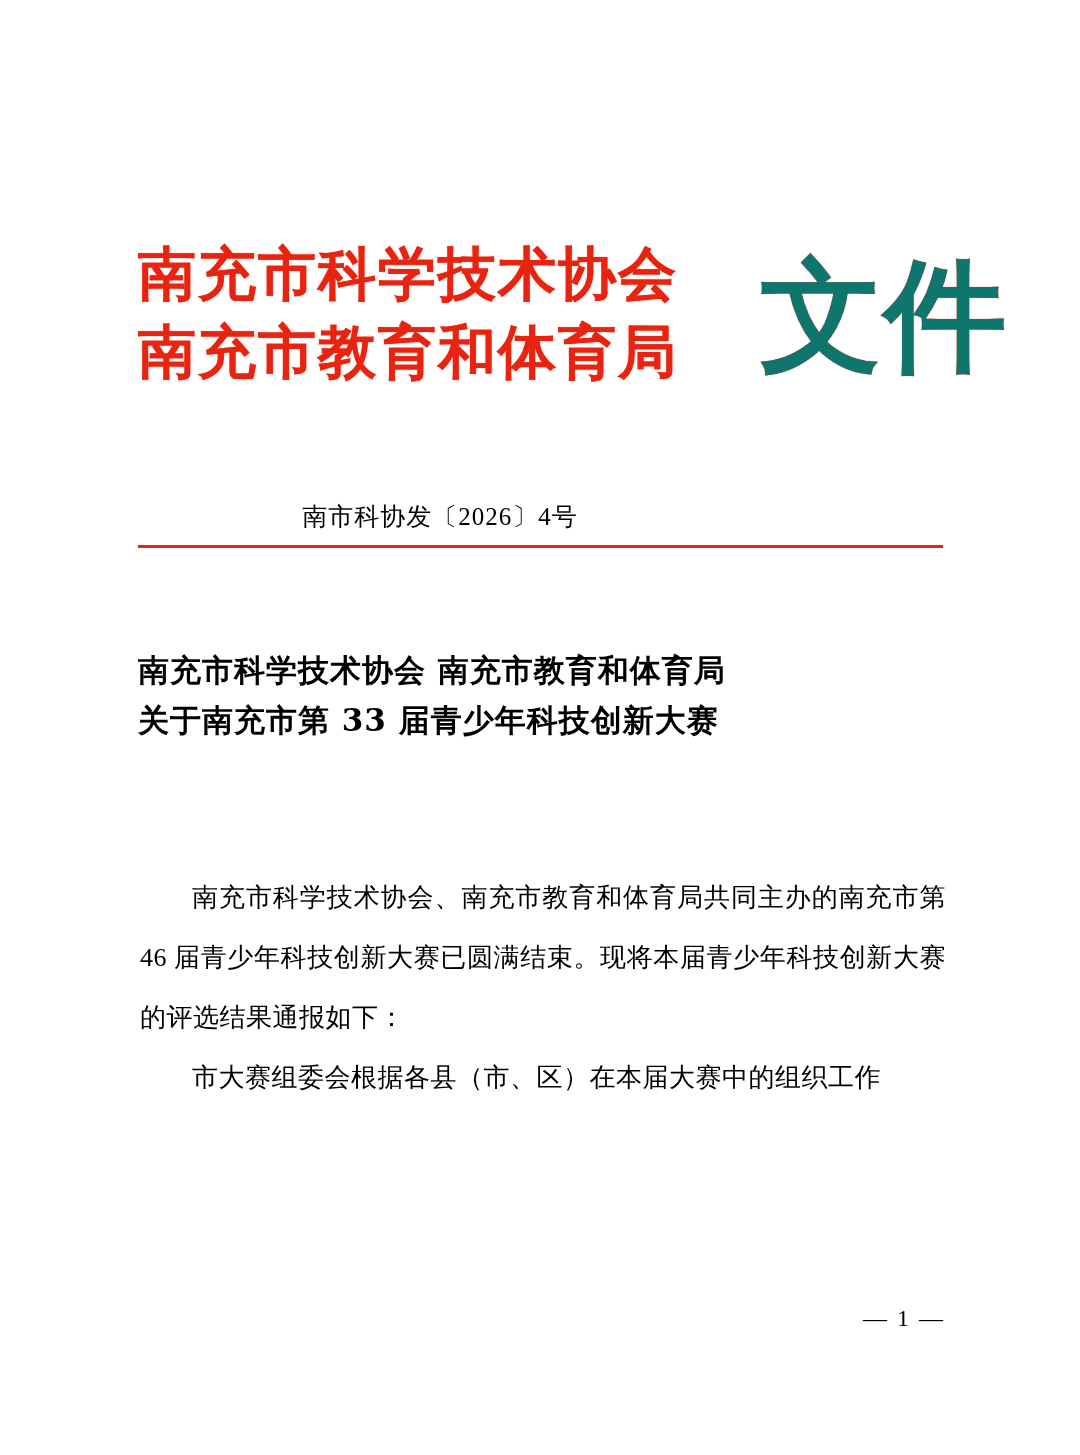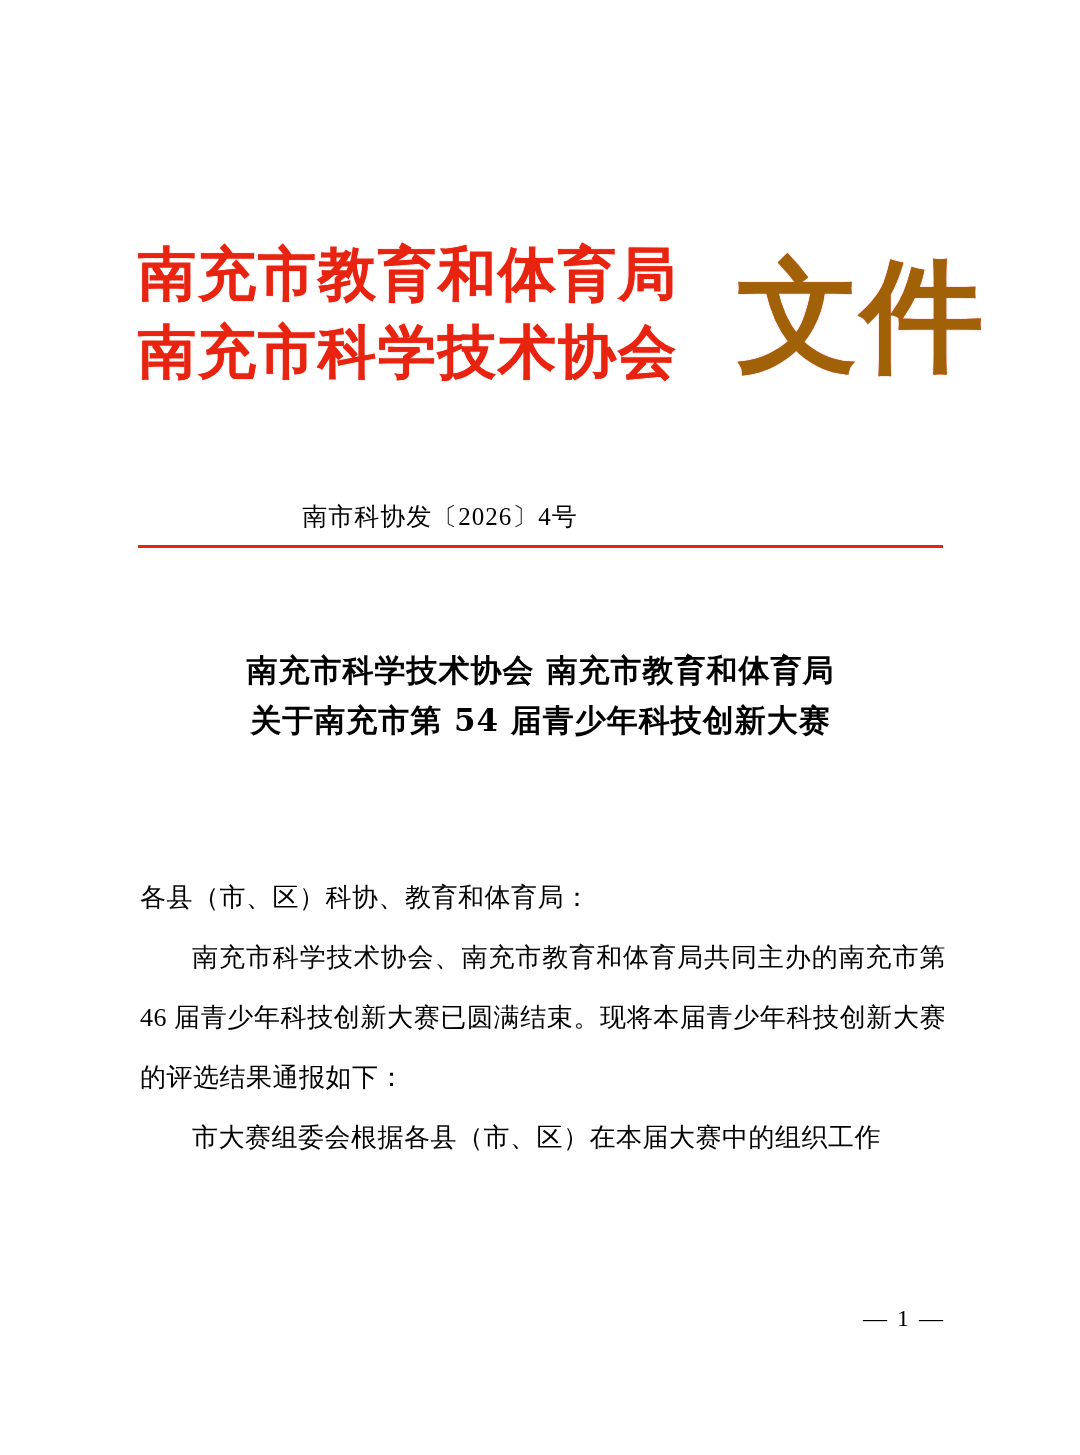--- a/index.html
+++ b/index.html
@@ -42,23 +42,23 @@
     font-family: "DejaVu Serif", "Liberation Serif", serif;
     font-weight: bold;
     font-size: 58px;
     line-height: 78px;
     letter-spacing: 2px;
     white-space: nowrap;
     text-shadow: 0 0 1px #e8230f;
   }
   .mast-wen {
     position: absolute;
-    left: 737px;
+    left: 760px;
     top: 36px;
-    color: #a16207;
+    color: #0f766e;
     font-family: "DejaVu Serif", "Liberation Serif", serif;
     font-weight: bold;
     font-size: 122px;
     line-height: 128px;
     letter-spacing: 2px;
     white-space: nowrap;
     text-shadow: 0 0 1px #e8230f;
   }
 
   
@@ -81,21 +81,20 @@
     height: 3px;
     background: #e8230f;
   }
 
   
   .title {
     position: absolute;
     left: 138px;
     top: 645px;
     width: 805px;
-    text-align: center;
     font-family: "DejaVu Serif", "Liberation Serif", serif;
     font-weight: bold;
     font-size: 31px;
     line-height: 50px;
     letter-spacing: 1px;
   }
   .title div { white-space: nowrap; }
 
   
   .body-text {
@@ -127,36 +126,35 @@
     font-family: "Liberation Serif", "DejaVu Serif", serif;
   }
 </style>
 </head>
 <body>
 
 <div class="page">
 
   <div class="masthead">
     <div class="masthead-lines">
+      <div class="mast-line">南充市科学技术协会</div>
       <div class="mast-line">南充市教育和体育局</div>
-      <div class="mast-line">南充市科学技术协会</div>
     </div>
     <div class="mast-wen">文件</div>
   </div>
 
   <div class="docnum">南市科协发〔2026〕4号</div>
 
   <div class="red-rule"></div>
 
   <div class="title">
     <div>南充市科学技术协会 南充市教育和体育局</div>
-    <div>关于南充市第 54 届青少年科技创新大赛</div>
+    <div>关于南充市第 33 届青少年科技创新大赛</div>
   </div>
 
   <div class="body-text">
-    <p>各县（市、区）科协、教育和体育局：</p>
     <p class="indent">南充市科学技术协会、南充市教育和体育局共同主办的南充市第 46 届青少年科技创新大赛已圆满结束。现将本届青少年科技创新大赛的评选结果通报如下：</p>
     <p class="indent">市大赛组委会根据各县（市、区）在本届大赛中的组织工作</p>
   </div>
 
   <div class="page-number">— 1 —</div>
 
 </div>
 
 </body></html>

